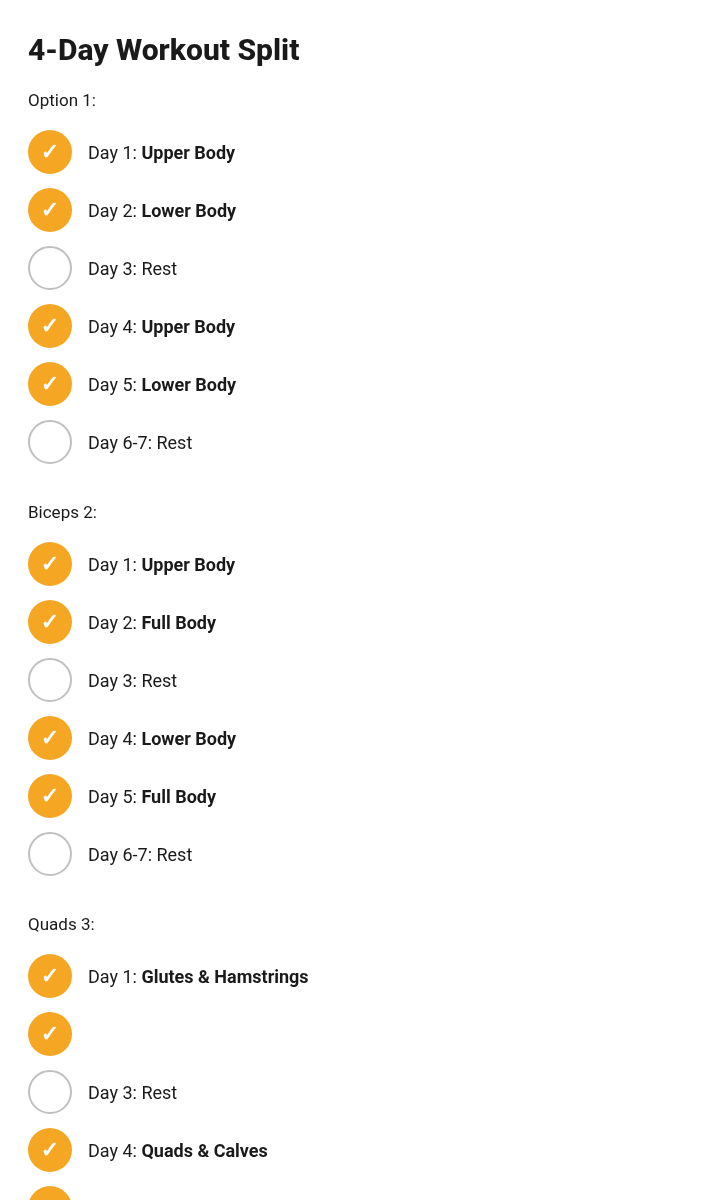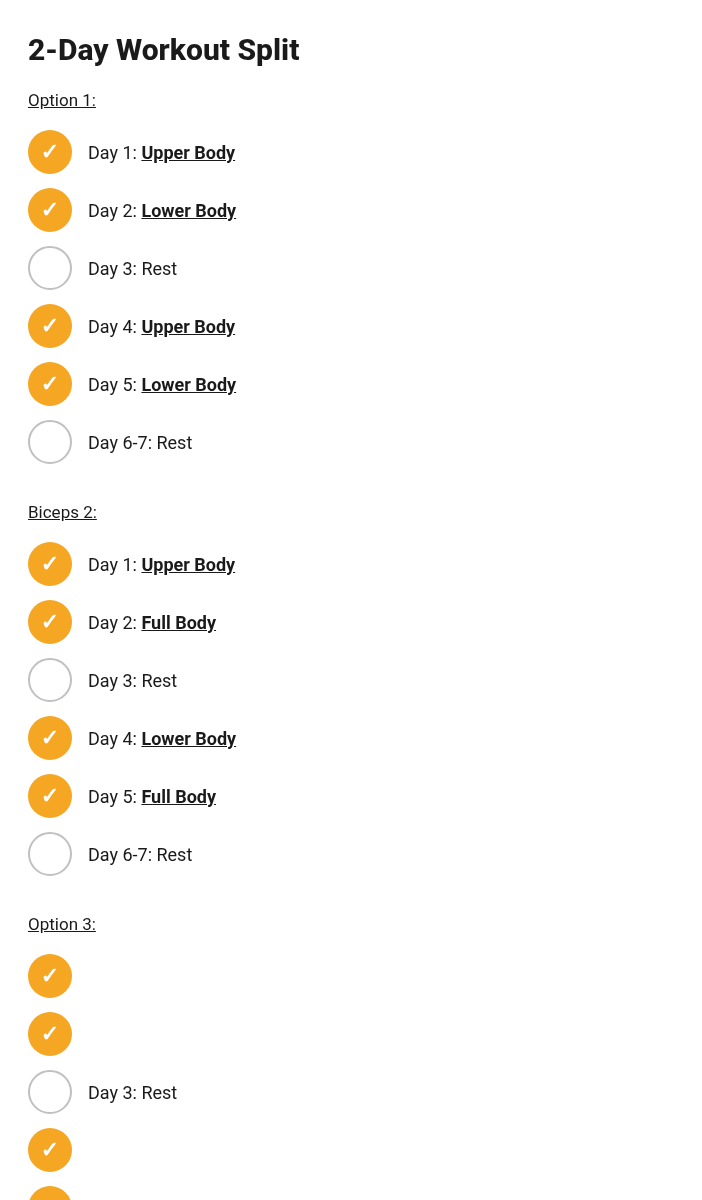--- a/index.html
+++ b/index.html
@@ -24,21 +24,20 @@
       line-height: 1.2;
     }
 
     .section {
       margin-bottom: 32px;
     }
 
     .section-label {
       font-size: 17px;
       font-weight: 400;
-      text-decoration: underline;
       margin-bottom: 14px;
       color: #1a1a1a;
     }
 
     .day-list {
       list-style: none;
       display: flex;
       flex-direction: column;
       gap: 2px;
     }
@@ -77,27 +76,26 @@
       line-height: 1;
     }
 
     .day-text {
       font-size: 18px;
       color: #1a1a1a;
     }
 
     .day-text span.bold {
       font-weight: 700;
-      text-decoration: underline;
     }
   </style>
 </head>
 <body>
 
-<h1 class="page-title">2-Day Workout Split</h1>
+<h1 class="page-title">4-Day Workout Split</h1>
 
 <div id="sections-container">
     <div class="section">
       <div class="section-label">Option 1:</div>
       <ul class="day-list">
         <li class="day-item">
           <div class="circle-icon checked">
             <span class="checkmark">✓</span>
           </div>
           <span class="day-text">Day 1: <span class="bold">Upper Body</span></span>
@@ -161,40 +159,42 @@
           </div>
           <span class="day-text">Day 5: <span class="bold">Full Body</span></span>
         </li>
         <li class="day-item">
           <div class="circle-icon unchecked"></div>
           <span class="day-text">Day 6-7: Rest</span>
         </li>
       </ul>
     </div>
     <div class="section">
-      <div class="section-label">Option 3:</div>
+      <div class="section-label">Quads 3:</div>
       <ul class="day-list">
         <li class="day-item">
           <div class="circle-icon checked">
             <span class="checkmark">✓</span>
           </div>
+          <span class="day-text">Day 1: <span class="bold">Glutes &amp; Hamstrings</span></span>
         </li>
         <li class="day-item">
           <div class="circle-icon checked">
             <span class="checkmark">✓</span>
           </div>
         </li>
         <li class="day-item">
           <div class="circle-icon unchecked"></div>
           <span class="day-text">Day 3: Rest</span>
         </li>
         <li class="day-item">
           <div class="circle-icon checked">
             <span class="checkmark">✓</span>
           </div>
+          <span class="day-text">Day 4: <span class="bold">Quads &amp; Calves</span></span>
         </li>
         <li class="day-item">
           <div class="circle-icon checked">
             <span class="checkmark">✓</span>
           </div>
           <span class="day-text">Day 5: <span class="bold">Chest, Shoulders &amp; Triceps</span></span>
         </li>
       </ul>
     </div>
   </div>

